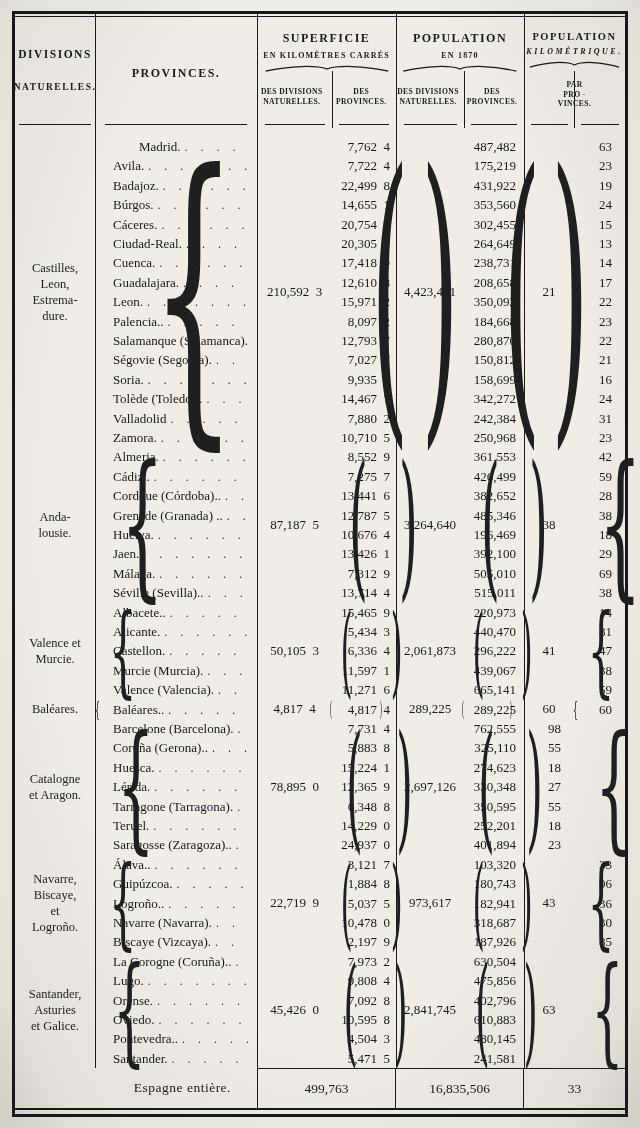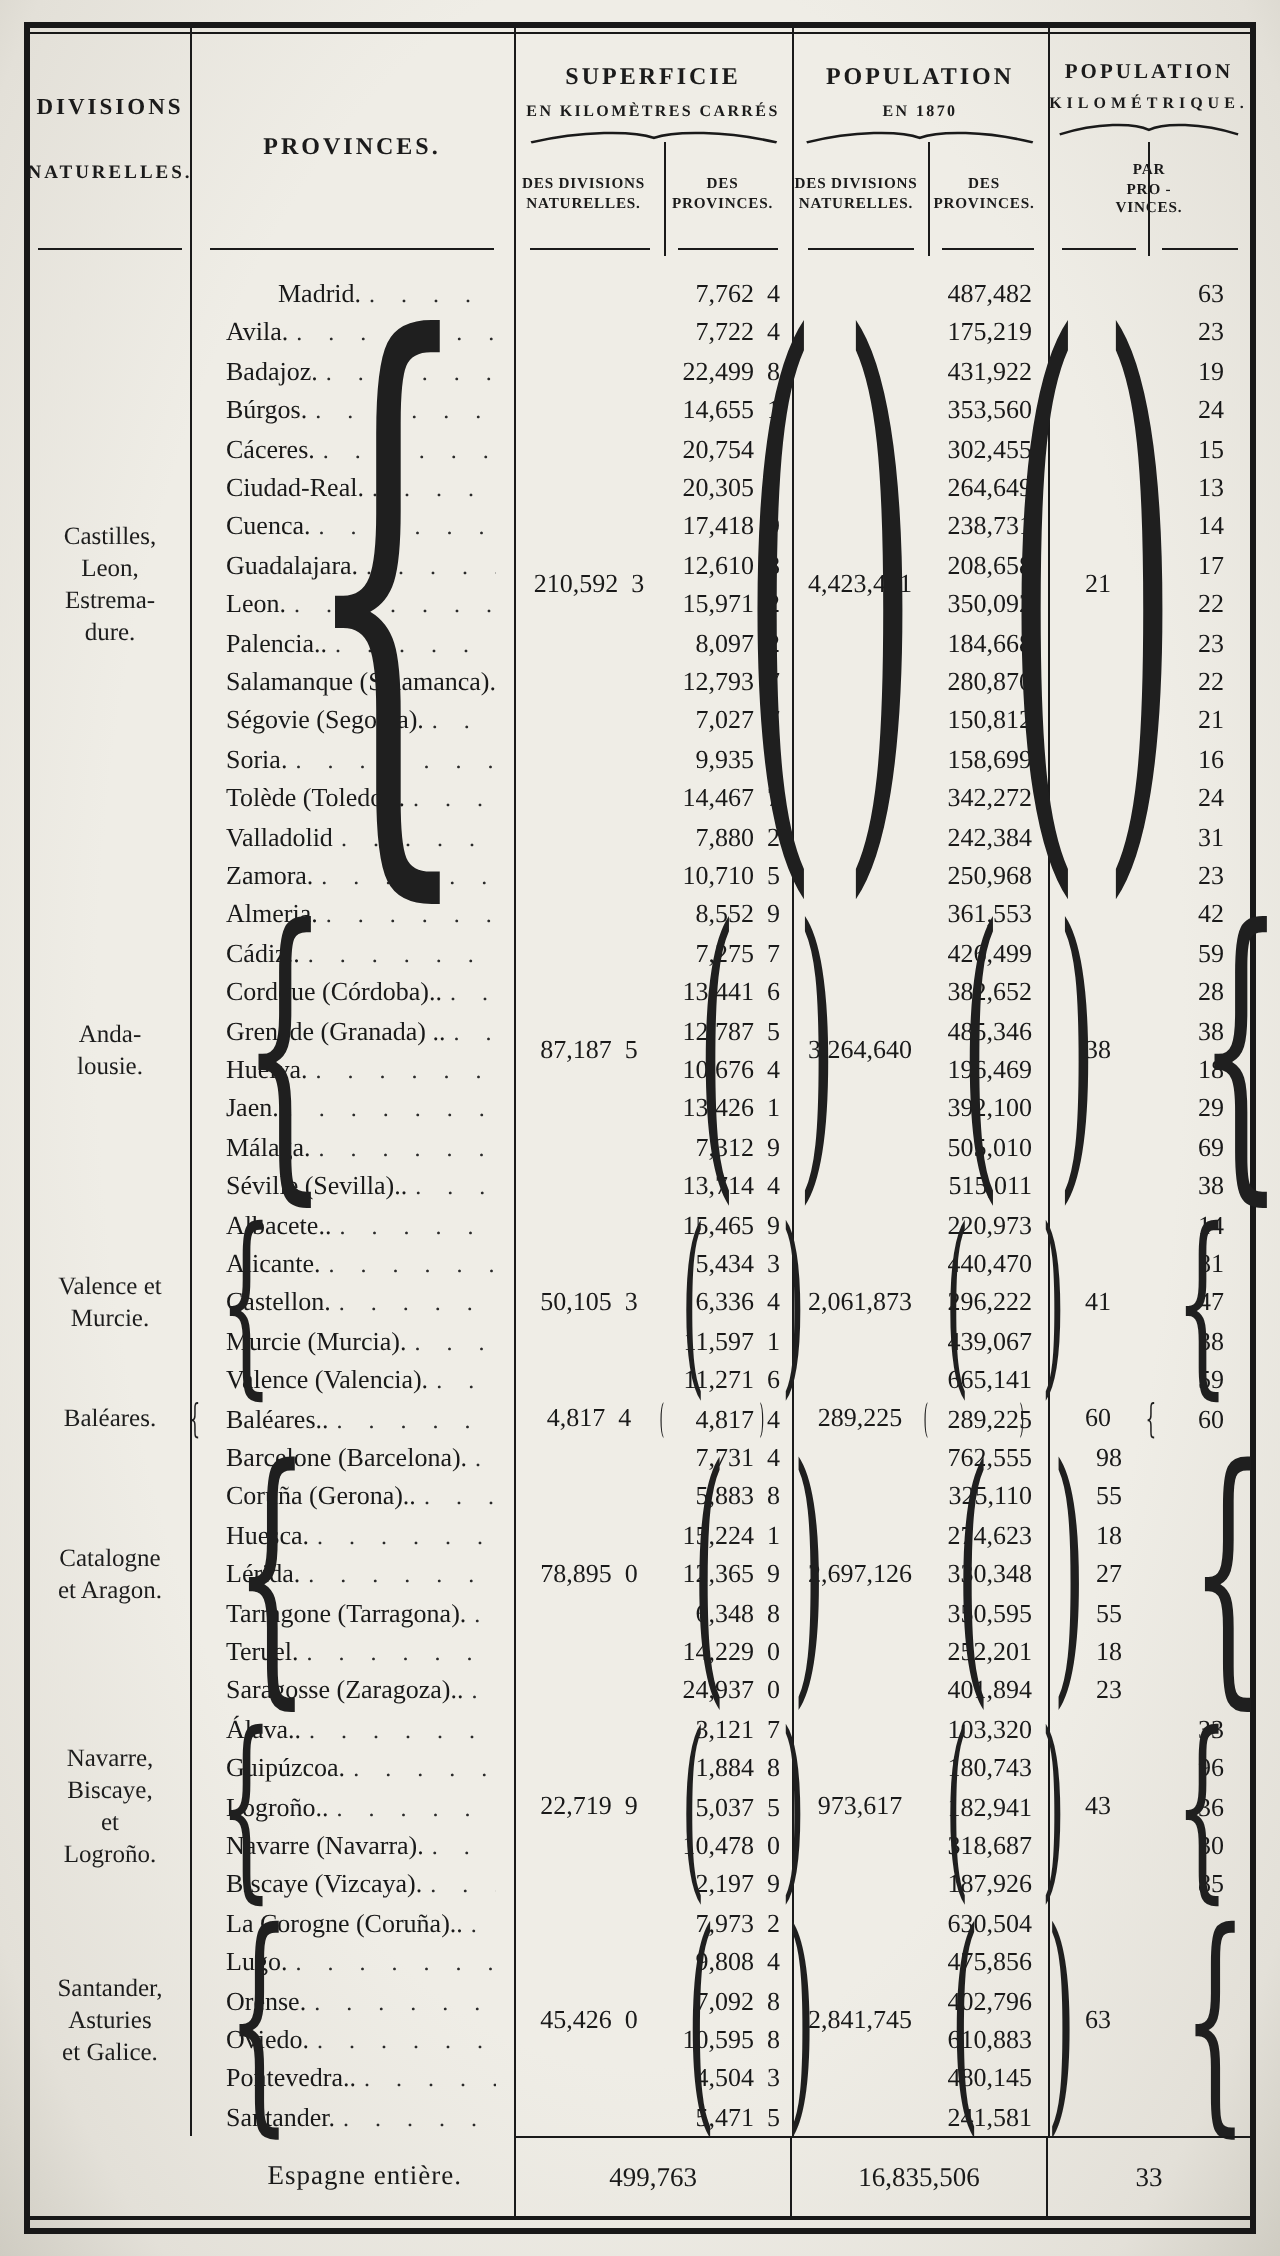--- a/index.html
+++ b/index.html
@@ -14,21 +14,21 @@
   .hdr{position:relative;height:114px;flex:0 0 auto;color:#1b1b1b;}
   .vl{position:absolute;width:0;border-left:1.7px solid #1a1a1a;}
   .hcell{position:absolute;top:0;bottom:0;display:flex;flex-direction:column;align-items:center;}
   .hc1{left:0;width:80px;}
   .hc2{left:80px;width:162px;}
   .hgA{left:242px;width:139px;}
   .hgB{left:381px;width:128px;}
   .hgC{left:509px;width:101px;}
   .htitle{font-weight:bold;font-size:12px;letter-spacing:1.5px;margin-top:17px;}
   .hsub{font-weight:bold;font-size:8px;letter-spacing:1.2px;margin-top:5px;}
-  .hsub.wide{letter-spacing:2.5px;}
+  .hsub.wide{letter-spacing:2.5px;font-style:italic;}
   .squig{margin-top:4px;width:92%;height:9px;}
   .subrow{display:flex;width:100%;flex:1;}
   .subcell{flex:1;display:flex;flex-direction:column;align-items:center;justify-content:center;
     font-weight:bold;font-size:7.6px;letter-spacing:0.4px;line-height:9.5px;text-align:center;padding-bottom:8px;}
   .d1line1{font-weight:bold;font-size:11.5px;letter-spacing:1.5px;margin-top:34px;}
   .d1line2{font-weight:bold;font-size:9.5px;letter-spacing:1.5px;margin-top:22px;}
   .provhead{font-weight:bold;font-size:12px;letter-spacing:1.5px;margin-top:52px;}
   .hrule{position:absolute;bottom:3px;height:0;border-top:1.6px solid #1a1a1a;}
   
   .bdy{position:relative;flex:1;padding-top:9px;}

